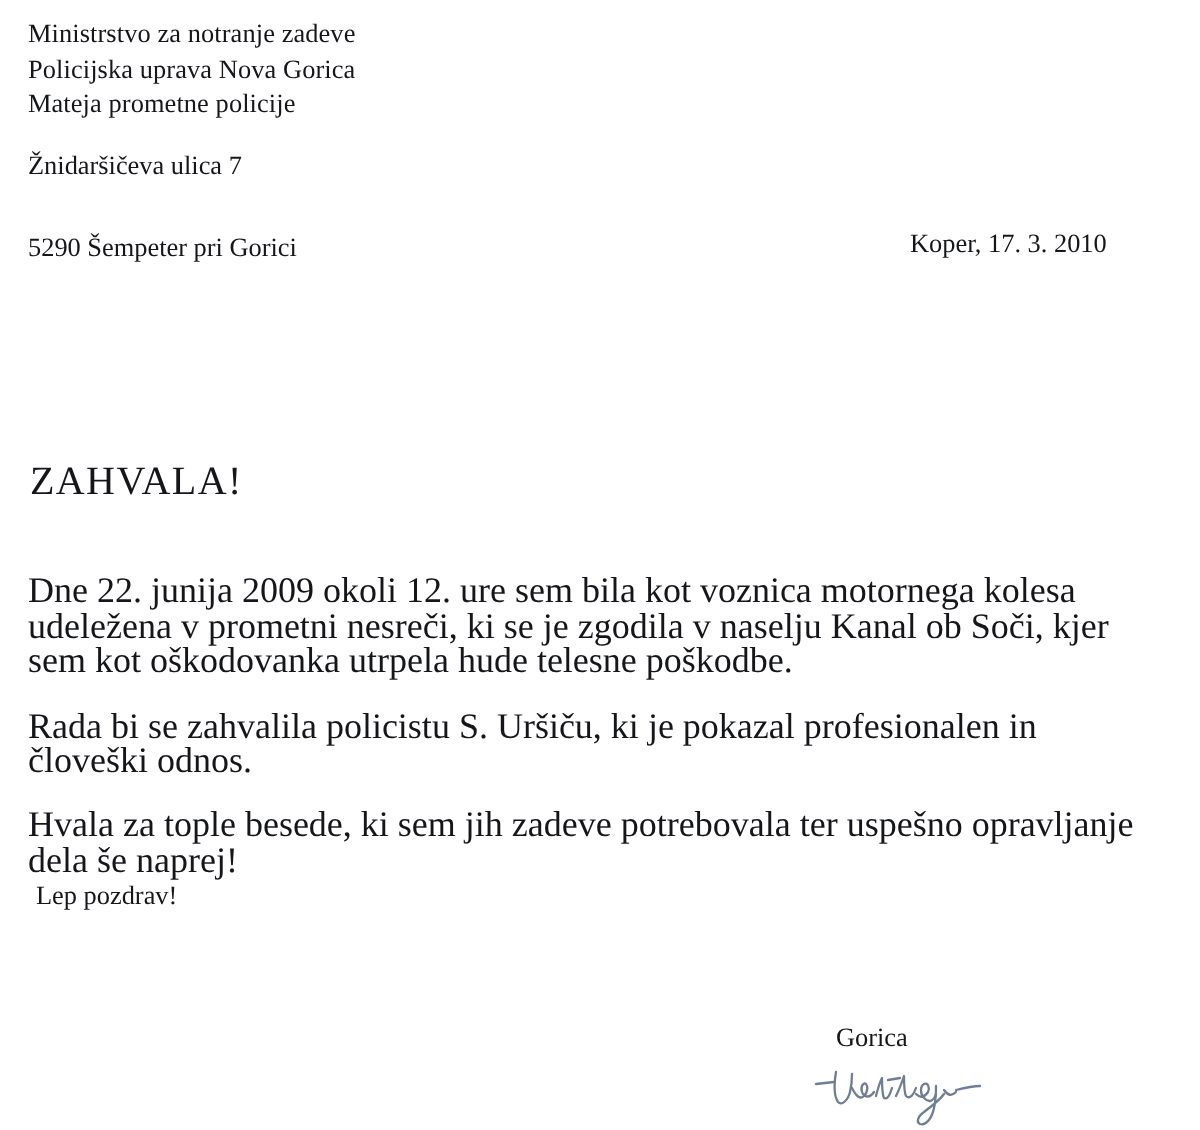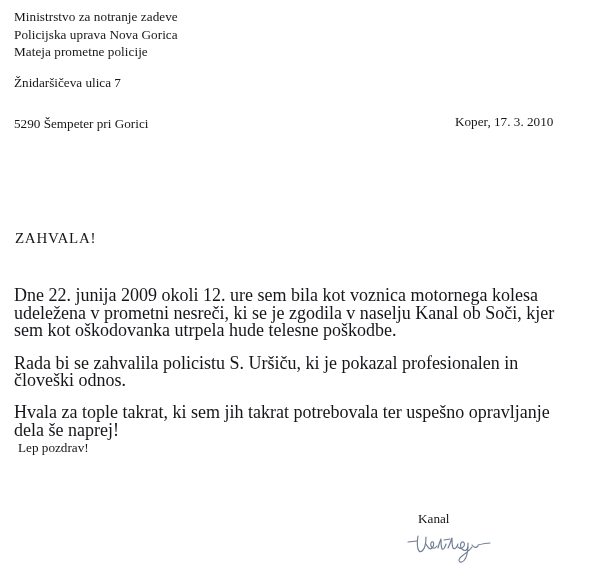--- a/index.html
+++ b/index.html
@@ -60,21 +60,21 @@
     font-size: 13.2px;
     line-height: 17px;
     white-space: nowrap;
   }
 
   
   .doc-title {
     position: absolute;
     left: 15px;
     top: 230px;
-    font-size: 15px;
+    font-size: 20px;
     letter-spacing: 0.7px;
     white-space: nowrap;
   }
 
   
   .body-text {
     position: absolute;
     left: 14px;
     top: 287px;
     width: 568px;
@@ -136,27 +136,27 @@
 
   <div class="city">5290 Šempeter pri Gorici</div>
 
   <div class="place-date">Koper, 17. 3. 2010</div>
 
   <div class="doc-title">ZAHVALA!</div>
 
   <div class="body-text">
     <p class="p-first">Dne 22. junija 2009 okoli 12. ure sem bila kot voznica motornega kolesa udeležena v prometni nesreči, ki se je zgodila v naselju Kanal ob Soči, kjer sem kot oškodovanka utrpela hude telesne poškodbe.</p>
     <p>Rada bi se zahvalila policistu S. Uršiču, ki je pokazal profesionalen in človeški odnos.</p>
-    <p class="p-last">Hvala za tople takrat, ki sem jih takrat potrebovala ter uspešno opravljanje dela še naprej!</p>
+    <p class="p-last">Hvala za tople besede, ki sem jih zadeve potrebovala ter uspešno opravljanje dela še naprej!</p>
   </div>
 
   <div class="closing">Lep pozdrav!</div>
 
   <div class="signature-block">
-    <div class="signature-name">Kanal</div>
+    <div class="signature-name">Gorica</div>
     <div class="signature-mark">
       <svg viewBox="0 0 130 40" xmlns="http://www.w3.org/2000/svg">
         <g fill="none" stroke="#6f7e93" stroke-width="1.15" stroke-linecap="round" stroke-linejoin="round">
           <path d="M4 14 L13 13"></path>
           <path d="M14 8 C13 14, 13 20, 15 23 C17 25, 20 22, 21 18 C22 14, 22 11, 22 9"></path>
           <path d="M22 16 C24 20, 26 22, 28 20 C30 18, 30 15, 29 14 C28 13, 26 15, 27 18 C28 21, 31 21, 33 18"></path>
           <path d="M34 20 C35 16, 36 13, 37 11 C37 15, 37 19, 38 21 C40 22, 41 19, 42 16"></path>
           <path d="M40 12 L46 11"></path>
           <path d="M44 20 C46 16, 47 13, 48 10 C48 14, 48 18, 49 20 C51 22, 53 19, 54 16"></path>
           <path d="M54 19 C56 21, 58 21, 60 18 C61 16, 60 13, 58 14 C56 15, 56 19, 58 21 C61 24, 63 22, 64 19"></path>

